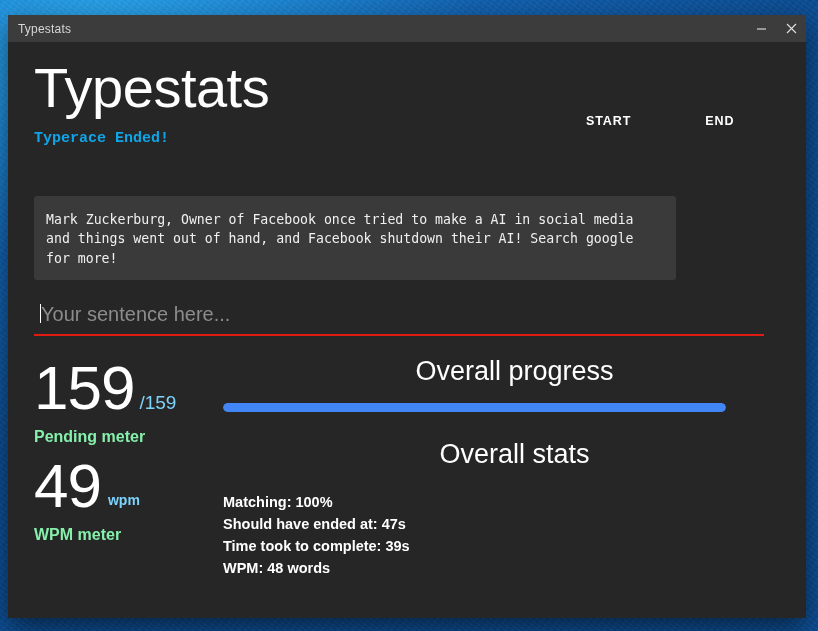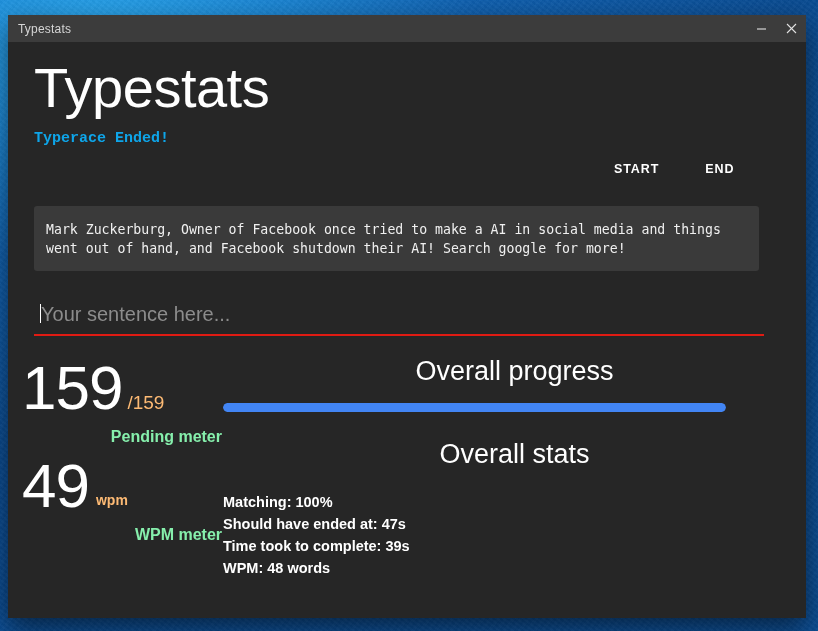--- a/index.html
+++ b/index.html
@@ -91,25 +91,24 @@
   #app-title {
     font-size: 56px;
     line-height: 1.0;
     font-weight: 400;
     color: #ffffff;
     margin-left: 26px;
     letter-spacing: -0.5px;
   }
   #nav {
     position: absolute;
-    left: 606px;
+    left: 578px;
     top: 72px;
     display: flex;
-    gap: 46px;
-    margin-top: 48px;
+    gap: 74px;
   }
   .nav-item {
     font-size: 12.5px;
     font-weight: bold;
     color: #ffffff;
     letter-spacing: 0.9px;
     white-space: nowrap;
   }
 
   
@@ -118,22 +117,22 @@
     font-size: 15px;
     font-weight: bold;
     color: #0ea5e9;
     font-family: Liberation Mono, monospace;
   }
 
   
   #sentence-panel {
     position: absolute;
     left: 26px;
-    top: 164px;
-    width: 725px;
+    top: 154px;
+    width: 642px;
     min-height: 53px;
     background: #3a3a3a;
     border-radius: 3px;
     padding: 14px 12px 12px 12px;
     box-sizing: border-box;
   }
   #sentence-text {
     font-family: "DejaVu Sans Mono", "Liberation Mono", monospace;
     font-size: 13.2px;
     line-height: 19.4px;
@@ -178,39 +177,38 @@
   
   #lower {
     position: absolute;
     left: 0;
     top: 312px;
     width: 798px;
     display: flex;
   }
   #meters {
     width: 214px;
-    padding-left: 14px;
+    padding-left: 26px;
     box-sizing: border-box;
-    text-align: right;
   }
   .meter-block { margin-bottom: 4px; }
   .meter-value-row {
     display: flex;
     align-items: baseline;
   }
   .meter-big {
     font-size: 62px;
     line-height: 68px;
     color: #ffffff;
     font-weight: 400;
     letter-spacing: -1px;
   }
   .meter-unit {
     font-size: 19px;
-    color: #fdba74;
+    color: #7dd3fc;
     margin-left: 5px;
     font-weight: 400;
   }
   .meter-unit.small {
     font-size: 14px;
     font-weight: bold;
     margin-left: 7px;
     position: relative;
     top: -2px;
   }

